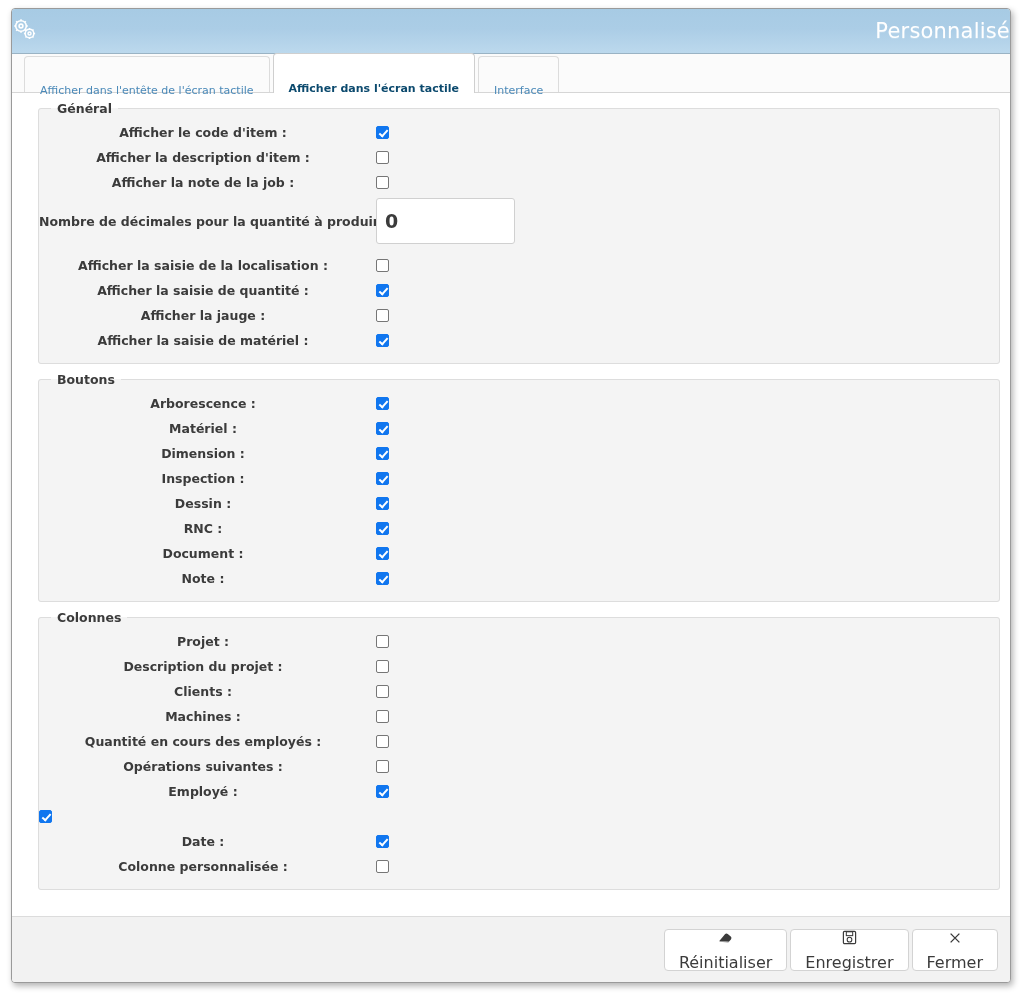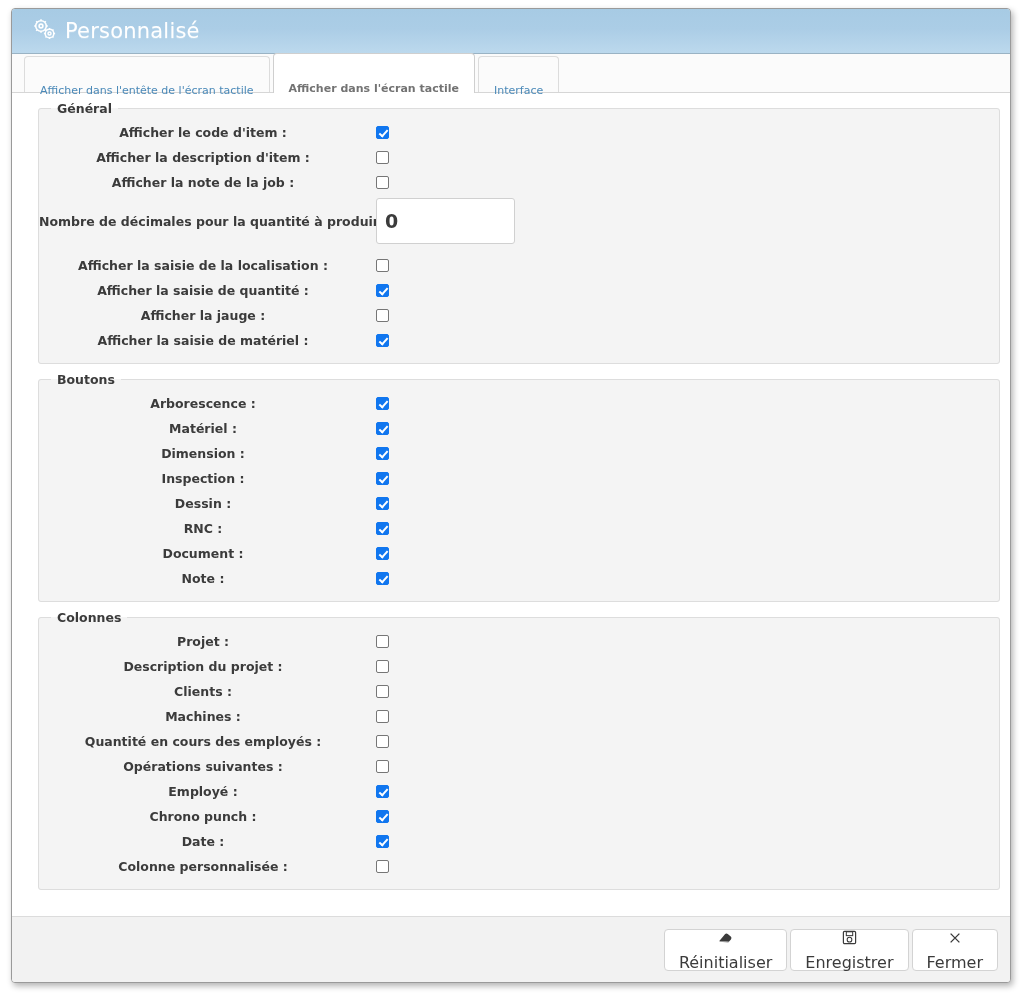--- a/index.html
+++ b/index.html
@@ -30,23 +30,24 @@
   }
 
   
   .titlebar {
     height: 45px;
     flex: 0 0 45px;
     background: linear-gradient(to bottom, #a7cbe4 0%, #abcde6 45%, #bcd9ed 100%);
     border-bottom: 1px solid #9ab3c4;
     display: flex;
     align-items: center;
-    padding: 0 20px;
+    padding: 0 0;
     box-sizing: border-box;
     position: relative;
+    justify-content: space-between;
   }
   .title-icon {
     width: 26px;
     height: 26px;
     margin-right: 7px;
     flex: 0 0 26px;
     position: relative;
     top: -1px;
   }
   .title-text {
@@ -81,21 +82,21 @@
     border: 1px solid #dcdcdc;
     border-bottom: none;
     border-radius: 4px 4px 0 0;
     margin-right: 3px;
     box-sizing: border-box;
     white-space: nowrap;
     cursor: pointer;
     position: relative;
   }
   .tab.active {
-    color: #737373;
+    color: #0c4a6e;
     font-weight: bold;
     background: #ffffff;
     border-color: #cfcfcf;
     height: 40px;
     line-height: 38px;
     margin-bottom: -1px;
     z-index: 3;
   }
 
   
@@ -416,21 +417,20 @@
             <span class="cb"></span>
           </div>
       </div>
       <div class="row">
         <div class="lbl">Employé :</div>
         <div class="fld">
             <span class="cb checked"></span>
           </div>
       </div>
       <div class="row">
-        <div class="lbl">Chrono punch :</div>
         <div class="fld">
             <span class="cb checked"></span>
           </div>
       </div>
       <div class="row">
         <div class="lbl">Date :</div>
         <div class="fld">
             <span class="cb checked"></span>
           </div>
       </div>

